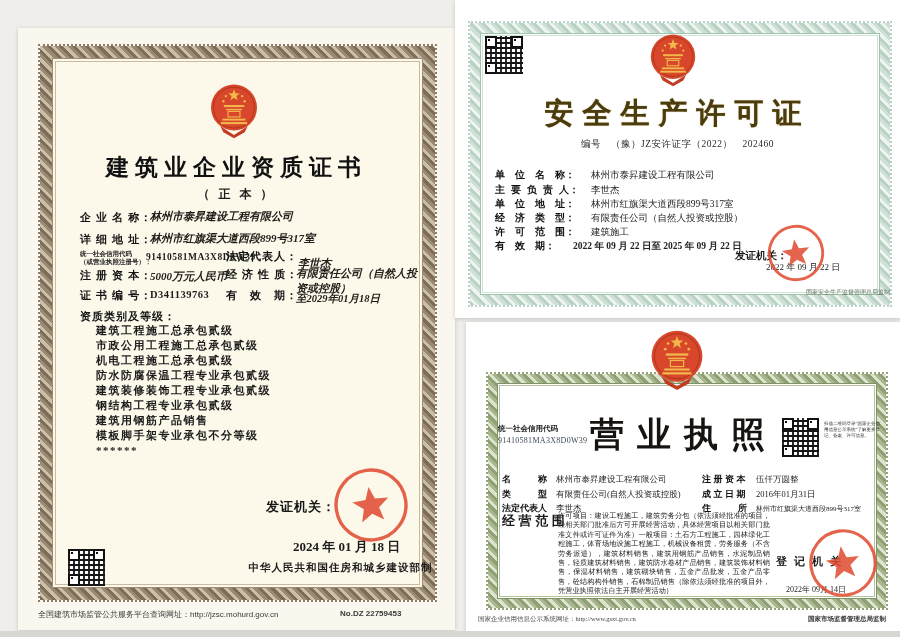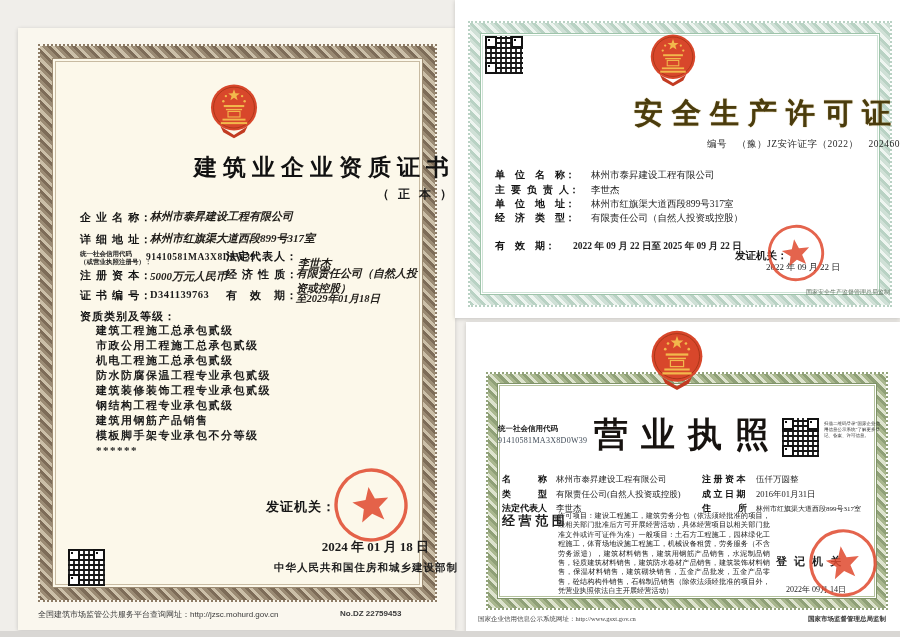--- a/index.html
+++ b/index.html
@@ -4,21 +4,21 @@
 <style>
   html,body{margin:0;padding:0}
   body{
     position:relative;width:900px;height:637px;overflow:hidden;
     background:#f0eeea;
     font-family:"Liberation Serif","DejaVu Serif",serif;
     color:#1c1c1c;
   }
   .paper{position:absolute;box-shadow:0 1px 4px rgba(0,0,0,.18)}
   .abs{position:absolute}
-  .ctr{text-align:right}
+  .ctr{text-align:center}
   .sans{font-family:"Liberation Sans","DejaVu Sans",sans-serif}
 
   
   .frame{position:absolute;outline:2px dotted rgba(0,0,0,.15)}
   .frame-inner{position:absolute;inset:12px}
   
   #cert-left{left:18px;top:28px;width:437px;height:602px;background:#faf7ee}
   #cert-left .frame{
     left:22px;top:18px;width:395px;height:554px;
     background:repeating-linear-gradient(45deg,#7d6c58 0 3px,#cbbfa8 3px 6px,#9a8a73 6px 9px);
@@ -204,20 +204,23 @@
   </div>
   <div class="srow" style="top:179px">
     <span class="sl">主 要 负 责 人：</span><span class="sv">李世杰</span>
   </div>
   <div class="srow" style="top:193px">
     <span class="sl">单　位　地　址：</span><span class="sv">林州市红旗渠大道西段899号317室</span>
   </div>
   <div class="srow" style="top:207px">
     <span class="sl">经　济　类　型：</span><span class="sv">有限责任公司（自然人投资或控股）</span>
   </div>
+  <div class="srow" style="top:221px">
+    <span class="sl">许　可　范　围：</span><span class="sv">建筑施工</span>
+  </div>
   <div class="srow" style="top:235px">
     <span class="sl" style="width:78px">有　效　期：</span><span class="sv" style="font-weight:bold">2022 年 09 月 22 日至 2025 年 09 月 22 日</span>
   </div>
 
   <div class="abs sans" style="left:280px;top:249px;font-size:10.5px;font-weight:bold">发证机关：</div>
   <div class="abs" style="left:311px;top:261px;font-size:9px">2022 年 09 月 22 日</div>
 
   <svg class="seal" style="left:312px;top:224px;width:58px;height:58px" viewBox="0 0 100 100">
     <circle cx="50" cy="50" r="46" fill="none" stroke="#e0492e" stroke-width="5"></circle>
     <polygon fill="#e0492e" points="50,26 56.2,42.4 73.8,43.3 60.1,54.3 64.7,71.2 50,61.6 35.3,71.2 39.9,54.3 26.2,43.3 43.8,42.4"></polygon>

